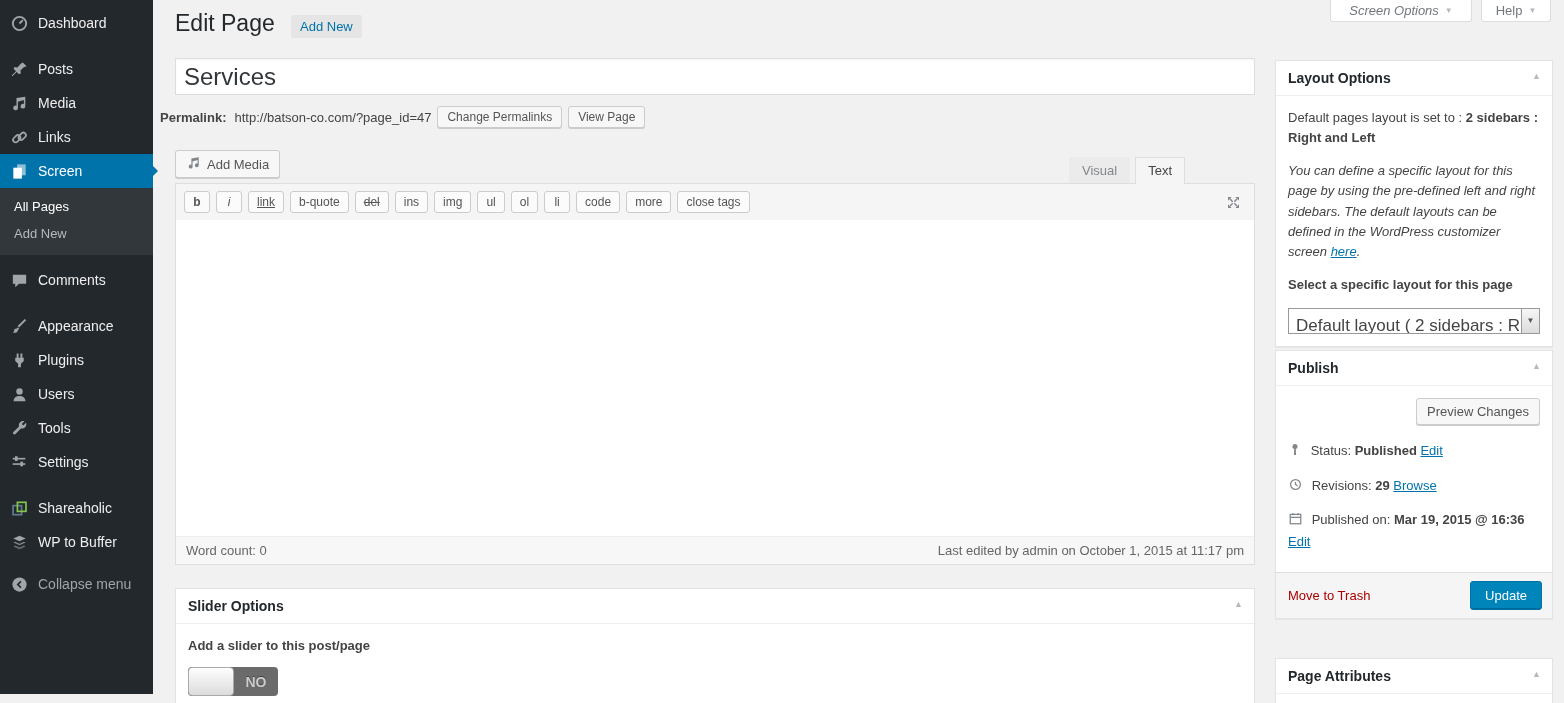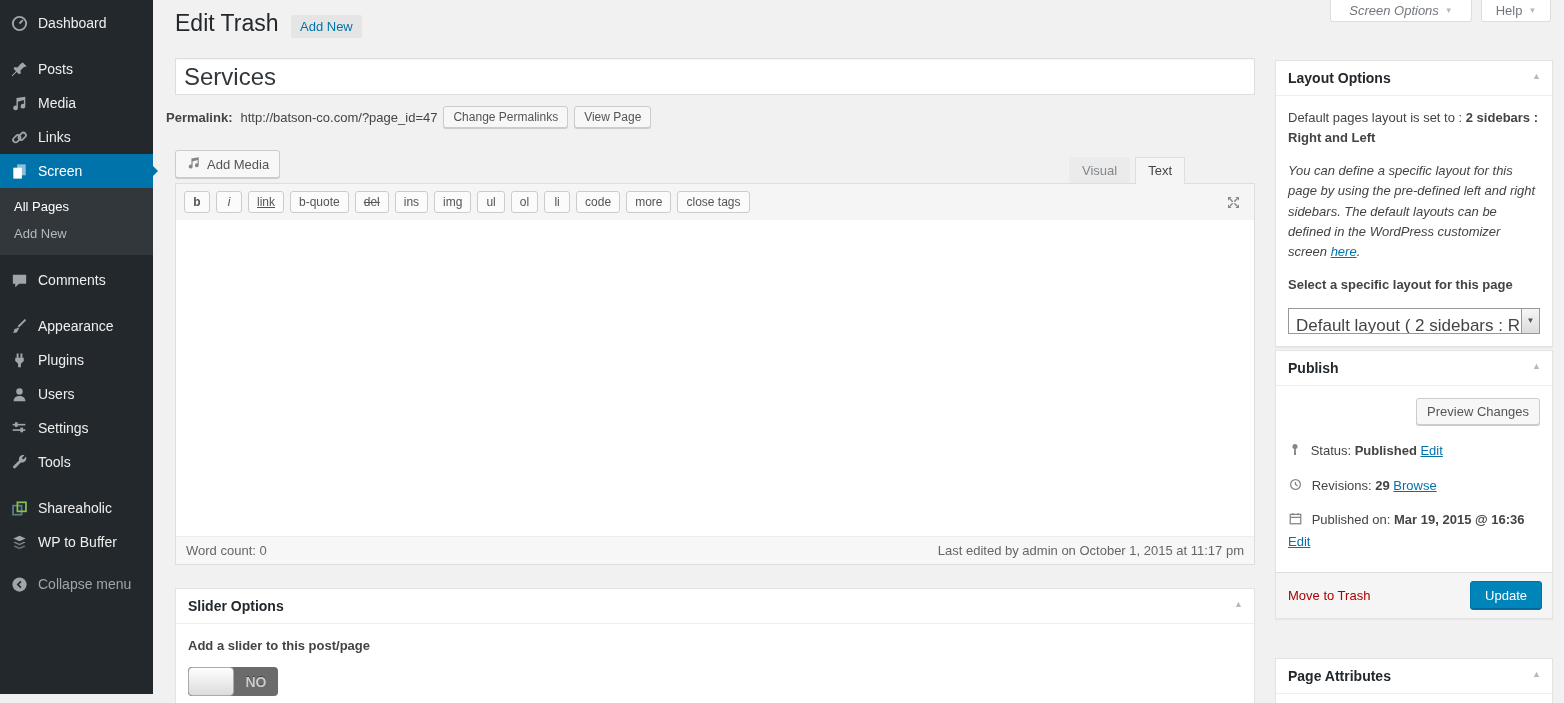--- a/index.html
+++ b/index.html
@@ -25,21 +25,21 @@
   #screen-options-tab { left:1330px; width:142px;font-style:italic; }
   #help-tab { left:1481px; width:70px; }
   .drop-arrow { font-size:8px; color:#b4b9be; line-height:1; }
 
   
   #page-heading { position:absolute; left:175px; top:10px; font-size:23px; font-weight:400; color:#23282d; }
   #add-new-chip { position:absolute; left:291px; top:15px; background:#e5e5e5; color:#0073aa; font-size:13px; padding:4px 9px; border-radius:2px; cursor:pointer; }
 
   
   #title-input { position:absolute; left:175px; top:58px; width:1080px; height:37px; border:1px solid #ddd; background:#fff; font-size:24px; color:#32373c; padding:2px 8px; font-family:inherit; box-shadow:inset 0 1px 2px rgba(0,0,0,.04); outline:none; }
-  #permalink-row { position:absolute; left:166px; top:106px; width:1080px; font-size:13px; color:#444; display:flex; align-items:center; gap:6px; }
+  #permalink-row { position:absolute; left:160px; top:106px; width:1080px; font-size:13px; color:#444; display:flex; align-items:center; gap:6px; }
   #permalink-row b { margin-right:2px; }
   .btn-sm { background:#f7f7f7; border:1px solid #ccc; border-radius:3px; color:#555; font-size:12px; padding:3px 9px; cursor:pointer; box-shadow:0 1px 0 #ccc; white-space:nowrap; font-family:inherit; }
 
   
   #editor-top { position:absolute; left:175px; top:150px; width:1010px; height:33px; }
   #add-media-btn { position:absolute; left:0; top:0; display:flex; align-items:center; gap:6px; background:#f7f7f7; border:1px solid #ccc; border-radius:3px; color:#555; font-size:13px; padding:4px 10px; cursor:pointer; box-shadow:0 1px 0 #ccc; }
   #editor-tabs { position:absolute; right:0; bottom:-1px; display:flex; }
   .wp-tab { font-size:13px; padding:5px 12px 6px; cursor:pointer; }
   .wp-tab.inactive { background:#ebebeb; color:#82878c; border:1px solid transparent; border-bottom:none; margin-right:5px; }
   .wp-tab.active { background:#f5f5f5; color:#444; border:1px solid #dedede; border-bottom:none; z-index:2; position:relative; }
@@ -172,39 +172,39 @@
       <span class="mi">
           <svg width="19" height="19" viewBox="0 0 20 20">
             <circle cx="10" cy="6.8" r="3.4" fill="currentColor"></circle>
             <path fill="currentColor" d="M3.8 17c0-3.4 2.7-5.4 6.2-5.4s6.2 2 6.2 5.4z"></path>
           </svg>
         </span>
       <span>Users</span>
     </div>
     <div class="menu-item">
       <span class="mi">
+          <svg width="19" height="19" viewBox="0 0 20 20">
+            <path fill="currentColor" d="M17.2 5.6c0 2.5-2 4.5-4.5 4.5-.4 0-.9-.1-1.3-.2l-5.6 5.9c-.6.6-1.6.6-2.2 0-.6-.6-.6-1.6 0-2.2l5.9-5.6c-.1-.4-.2-.9-.2-1.3 0-2.5 2-4.5 4.5-4.5.5 0 1 .1 1.4.2l-2.8 2.8 1.6 1.6 2.8-2.8c.3.5.4 1 .4 1.6z"></path>
+          </svg>
+        </span>
+      <span>Tools</span>
+    </div>
+    <div class="menu-item">
+      <span class="mi">
           <svg width="18" height="18" viewBox="0 0 20 20">
             <g fill="currentColor">
               <rect x="3" y="5.4" width="14" height="1.8"></rect>
               <rect x="3" y="11.4" width="14" height="1.8"></rect>
               <rect x="5.5" y="3.6" width="3" height="5.2"></rect>
               <rect x="11.5" y="9.6" width="3" height="5.2"></rect>
             </g>
           </svg>
         </span>
       <span>Settings</span>
     </div>
-    <div class="menu-item">
-      <span class="mi">
-          <svg width="19" height="19" viewBox="0 0 20 20">
-            <path fill="currentColor" d="M17.2 5.6c0 2.5-2 4.5-4.5 4.5-.4 0-.9-.1-1.3-.2l-5.6 5.9c-.6.6-1.6.6-2.2 0-.6-.6-.6-1.6 0-2.2l5.9-5.6c-.1-.4-.2-.9-.2-1.3 0-2.5 2-4.5 4.5-4.5.5 0 1 .1 1.4.2l-2.8 2.8 1.6 1.6 2.8-2.8c.3.5.4 1 .4 1.6z"></path>
-          </svg>
-        </span>
-      <span>Tools</span>
-    </div>
     <div class="menu-gap"></div>
     <div class="menu-item">
       <span class="mi">
           <svg width="19" height="19" viewBox="0 0 20 20">
             <g fill="none" stroke-width="1.8">
               <rect x="3.2" y="7" width="9" height="9.5" stroke="#5f7b8c"></rect>
               <rect x="7.8" y="3.5" width="9" height="9.5" stroke="#84c44c"></rect>
             </g>
           </svg>
         </span>
@@ -236,21 +236,21 @@
 
   <div class="screen-meta-tab" id="screen-options-tab">
     <span>Screen Options</span>
     <span class="drop-arrow">▼</span>
   </div>
   <div class="screen-meta-tab" id="help-tab">
     <span>Help</span>
     <span class="drop-arrow">▼</span>
   </div>
 
-  <h1 id="page-heading">Edit Trash</h1>
+  <h1 id="page-heading">Edit Page</h1>
   <span id="add-new-chip">Add New</span>
 
   <input id="title-input" type="text" value="Services" style="">
   <div id="permalink-row">
     <b>Permalink:</b>
     <span>http://batson-co.com/?page_id=47</span>
     <button class="btn-sm">Change Permalinks</button>
     <button class="btn-sm">View Page</button>
   </div>
 

